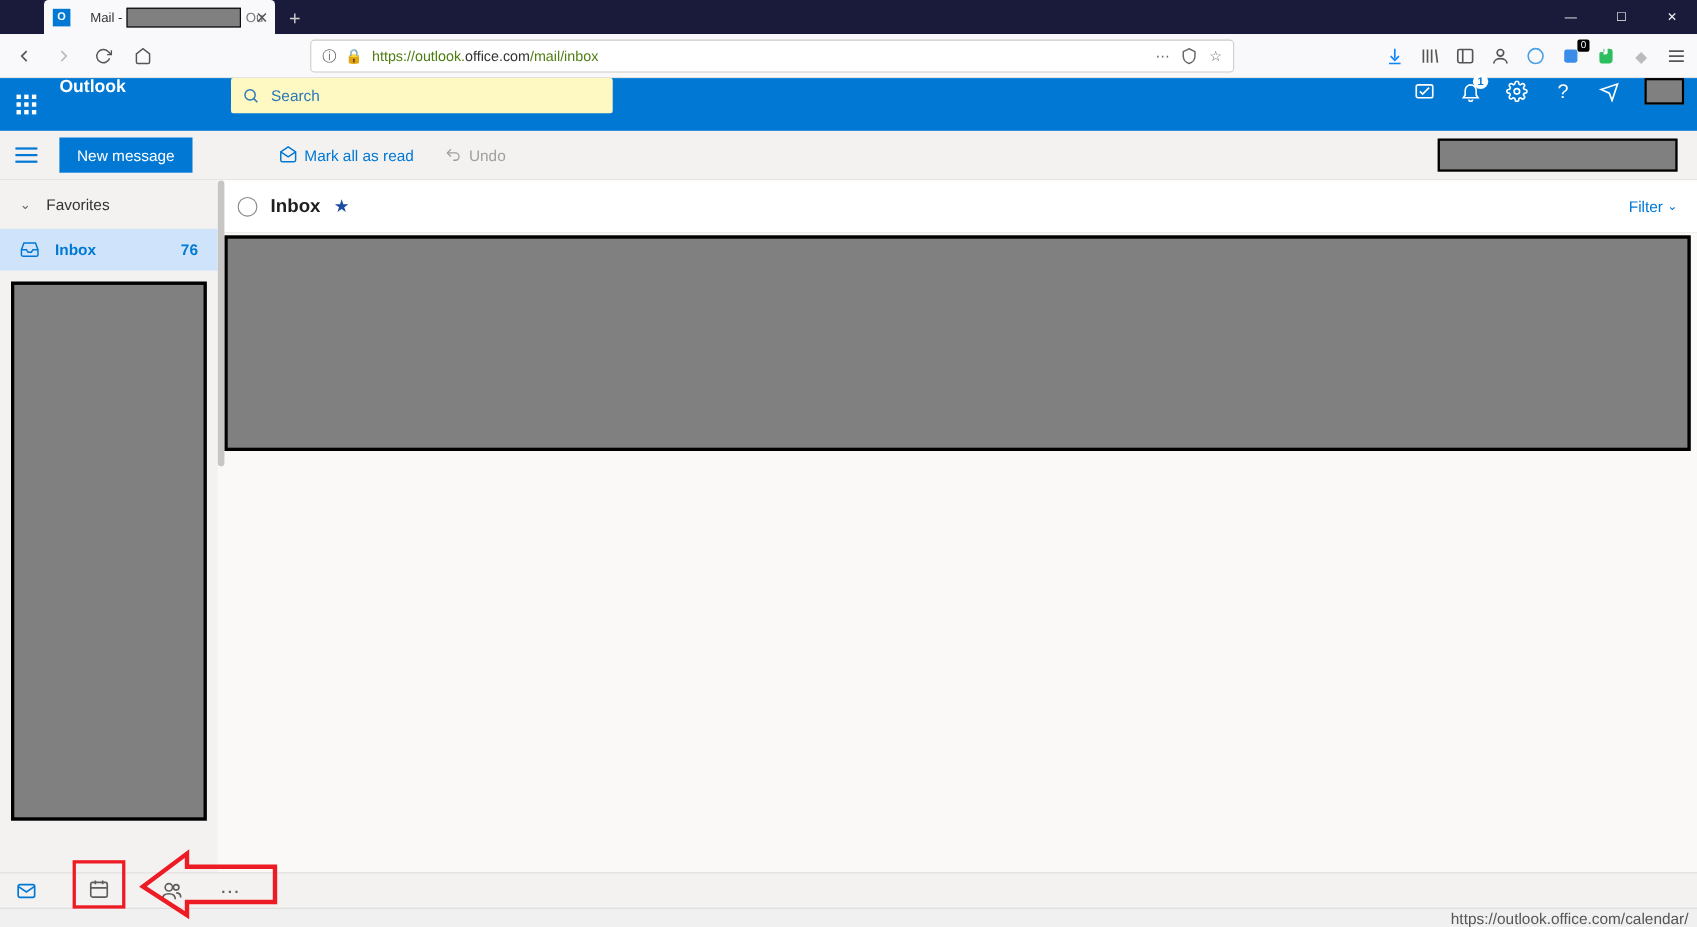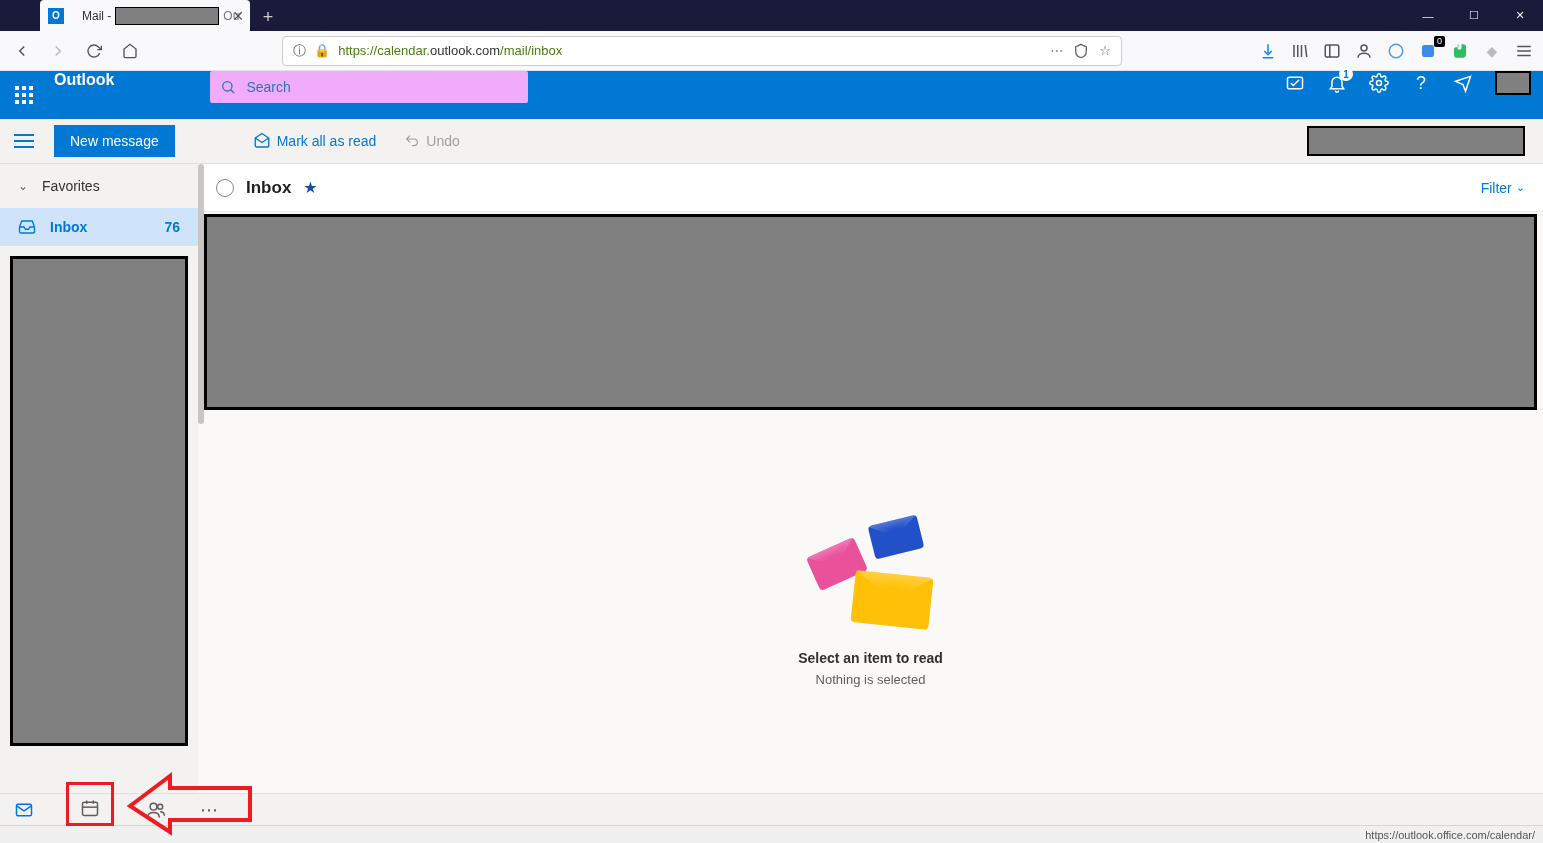--- a/index.html
+++ b/index.html
@@ -31,21 +31,21 @@
 .ti .badge { position:absolute; top:-4px; right:-6px; background:#000; color:#fff; font-size:9px; border-radius:2px; padding:0 3px; line-height:11px; }
 .evernote { color:#2dbe60; }
 .download { color:#0a84ff; }
 
 
 .owa-header { height: 48px; background: #0078d4; display:flex; align-items:flex-start; color:#fff; }
 .waffle { width:48px; height:48px; display:flex; align-items:center; justify-content:center; cursor:pointer; }
 .waffle-grid { display:grid; grid-template-columns:repeat(3,4px); grid-template-rows:repeat(3,4px); gap:3px; }
 .waffle-grid span { background:#fff; width:4px; height:4px; }
 .app-name { font-size:16px; font-weight:600; margin-left:6px; }
-.owa-search { margin-left:96px; width:318px; height:32px; background:#f0abfc; border-radius:2px; display:flex; align-items:center; padding:0 10px; gap:10px; color:#126bb0; }
+.owa-search { margin-left:96px; width:347px; height:32px; background:#fef9c3; border-radius:2px; display:flex; align-items:center; padding:0 10px; gap:10px; color:#126bb0; }
 .owa-search input { background:transparent; border:none; outline:none; color:#126bb0; font-size:14px; flex:1; }
 .owa-search input::placeholder { color:#2a77b8; }
 .owa-right { margin-left:auto; display:flex; align-items:center; gap:22px; padding-right:12px; }
 .owa-ico { width:20px; height:20px; display:flex; align-items:center; justify-content:center; position:relative; cursor:pointer; }
 .owa-ico .nbadge { position:absolute; top:-6px; right:-6px; background:#fff; color:#0078d4; font-size:10px; border-radius:8px; width:14px; height:14px; display:flex; align-items:center; justify-content:center; font-weight:bold; }
 .avatar-redact { width:36px; height:24px; background:#808080; border:2px solid #000; }
 
 
 .cmdbar { height: 45px; background:#f3f2f1; border-bottom:1px solid #e1dfdd; display:flex; align-items:center; padding:0 12px; gap:18px; }
 .hamburger { width:24px; height:24px; display:flex; flex-direction:column; justify-content:center; gap:4px; cursor:pointer; padding:0 2px; }
@@ -84,21 +84,21 @@
 .scroll-track { position:absolute; left:0; top:0; width:6px; height:260px; background:#c8c6c4; border-radius:3px; }
 
 
 .mod-switch { height:32px; background:#f3f2f1; border-top:1px solid #e1dfdd; display:flex; align-items:center; padding:0 12px; gap:30px; }
 .mod-ico { width:24px; height:24px; display:flex; align-items:center; justify-content:center; cursor:pointer; color:#605e5c; }
 .mod-ico.active { color:#0078d4; }
 .mod-ico.boxed { border:3px solid #ed1c24; height:44px; width:48px; margin-top:-12px; padding-top:8px; }
 .red-arrow { position:absolute; pointer-events:none; }
 
 
-.statusbar { height:18px; background:#f0f0f0; border-top:1px solid #d6d6d6; display:flex; align-items:center; padding:0 8px; font-size:11px; color:#555; }
+.statusbar { height:18px; background:#f0f0f0; border-top:1px solid #d6d6d6; display:flex; align-items:center; padding:0 8px; font-size:14px; color:#555; }
 .statusbar .url { margin-left:auto; }
 
 svg { display:block; }
 </style>
 </head>
 <body>
 
 <div class="titlebar">
   <div class="tab">
     <span class="tab-icon">O</span>
@@ -135,21 +135,21 @@
   <div class="nav-icon">
     <svg width="16" height="16" viewBox="0 0 24 24" fill="none" stroke="currentColor" stroke-width="2">
         <path d="M3 9l9-7 9 7v11a2 2 0 0 1-2 2H5a2 2 0 0 1-2-2z"></path>
       </svg>
   </div>
 
   <div class="urlbar">
     <span>ⓘ</span>
     <span class="lock">🔒</span>
     <span>
-      <span class="url-rest">https://</span><span class="url-rest">calendar.</span><span class="url-host">outlook.com</span><span class="url-rest">/mail/inbox</span>
+      <span class="url-rest">https://</span><span class="url-rest">outlook.</span><span class="url-host">office.com</span><span class="url-rest">/mail/inbox</span>
     </span>
     <span class="urlbar-icons">
       <span>⋯</span>
       <span>
         <svg width="16" height="16" viewBox="0 0 24 24" fill="none" stroke="currentColor" stroke-width="2">
             <path d="M12 2l8 4v6c0 5-3.5 9-8 10-4.5-1-8-5-8-10V6l8-4z"></path>
           </svg>
       </span>
       <span>☆</span>
     </span>
@@ -308,29 +308,20 @@
     <div class="inbox-header">
       <div class="circle"></div>
       <span class="inbox-title">Inbox</span>
       <span class="star">★</span>
       <div class="filter">
         <span>Filter</span>
         <span style="font-size:11px;">⌄</span>
       </div>
     </div>
     <div class="msg-redact"></div>
-    <div class="empty">
-      <div class="empty-art">
-        <div class="env pink"></div>
-        <div class="env blue"></div>
-        <div class="env yellow"></div>
-      </div>
-      <div class="empty-title">Select an item to read</div>
-      <div class="empty-sub">Nothing is selected</div>
-    </div>
   </div>
 </div>
 
 <div class="mod-switch" style="position:relative;">
   <div class="mod-ico active">
     <svg width="20" height="20" viewBox="0 0 24 24" fill="none" stroke="currentColor" stroke-width="1.8">
         <rect x="3" y="5" width="18" height="14" rx="2"></rect>
         <path d="M3 7l9 6 9-6"></path>
       </svg>
   </div>

